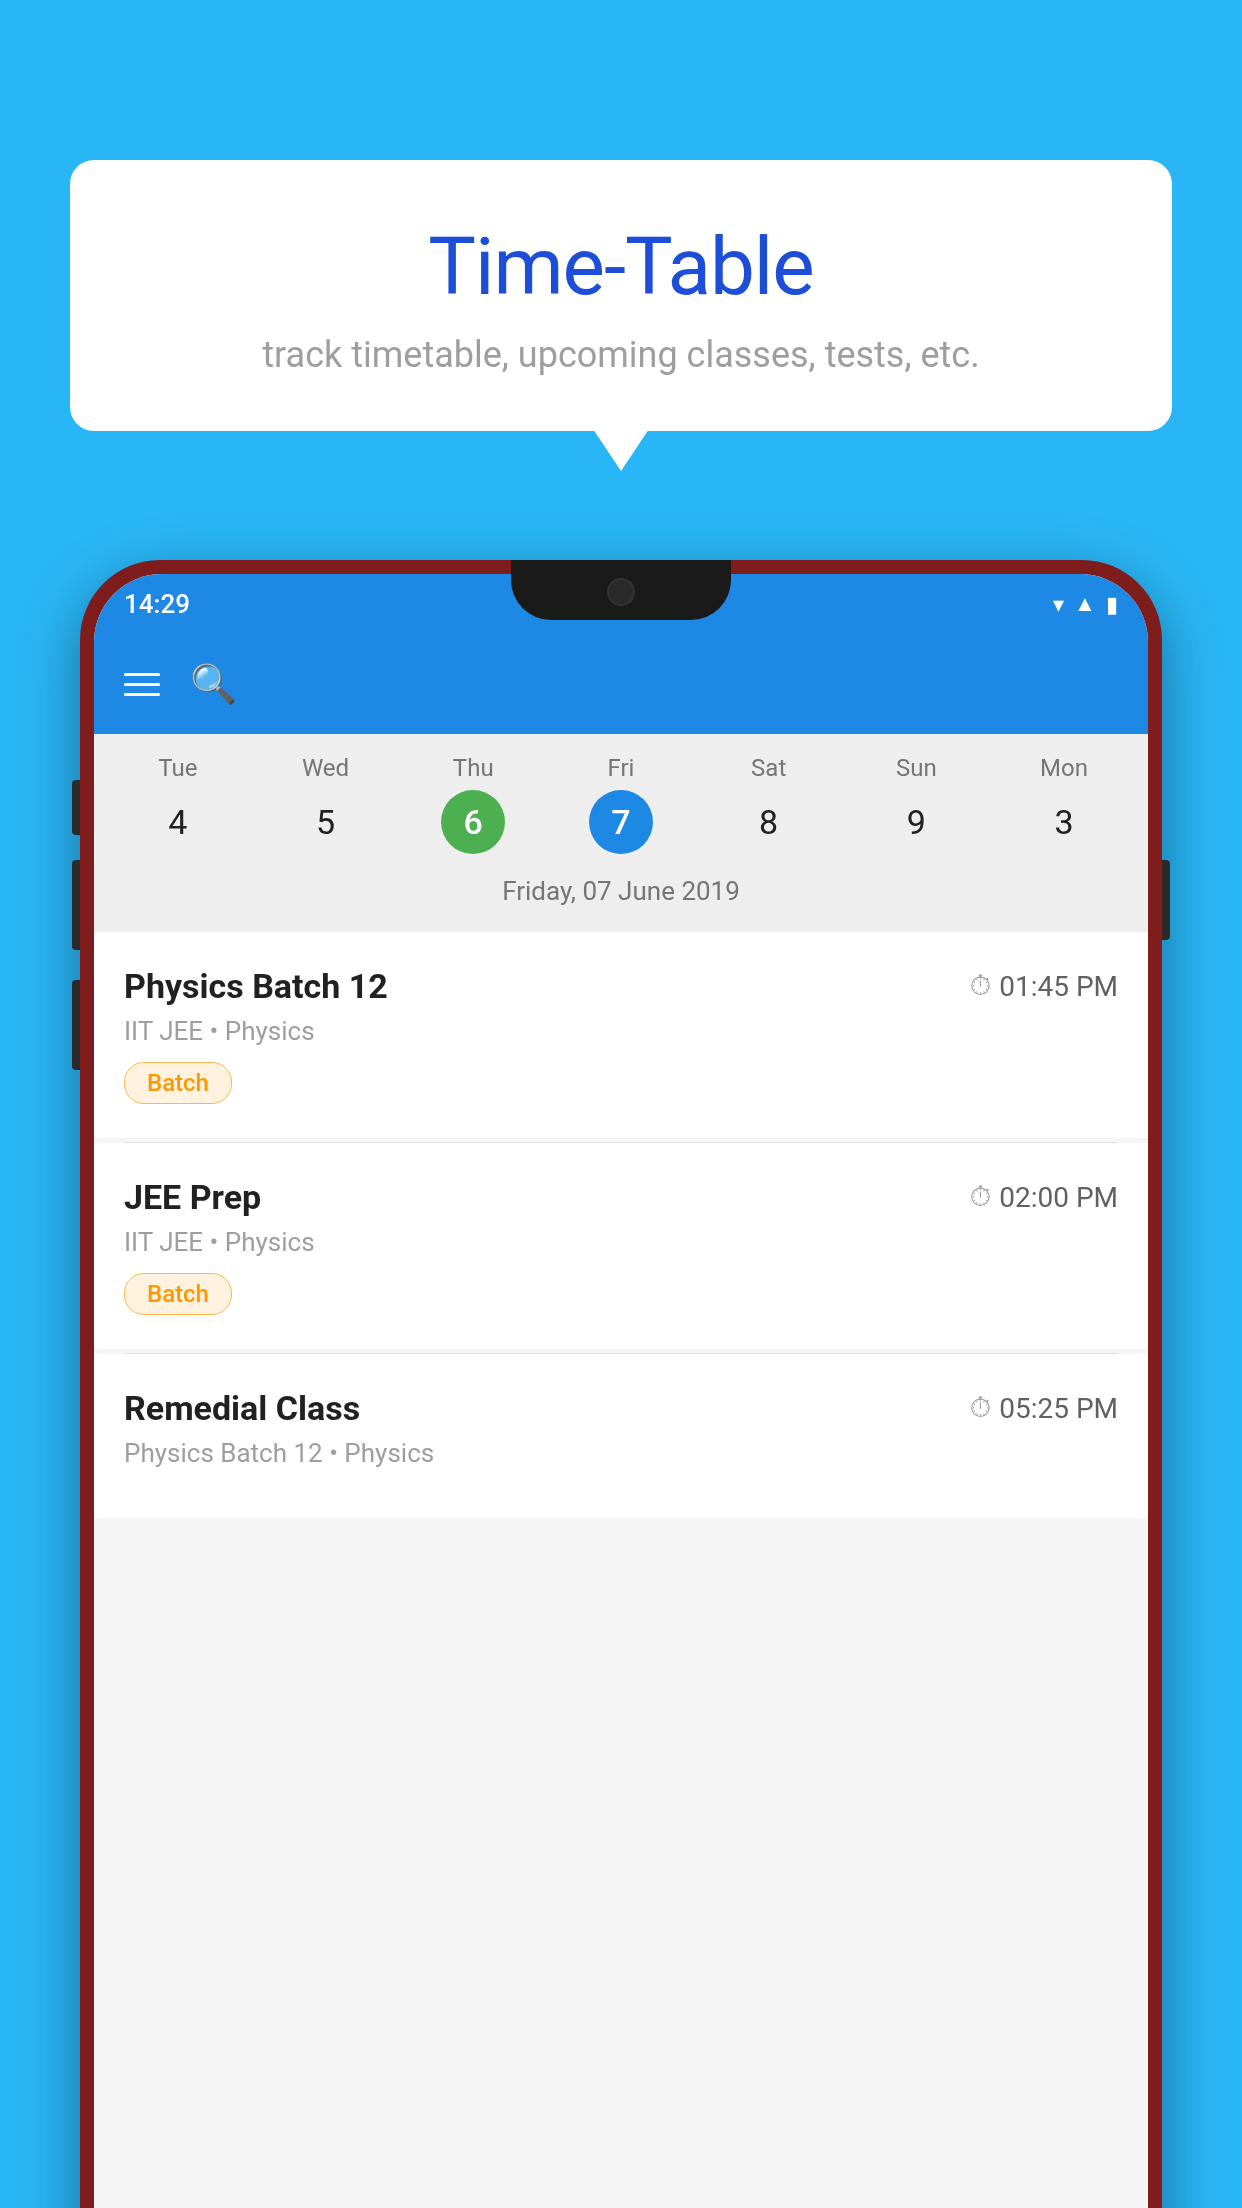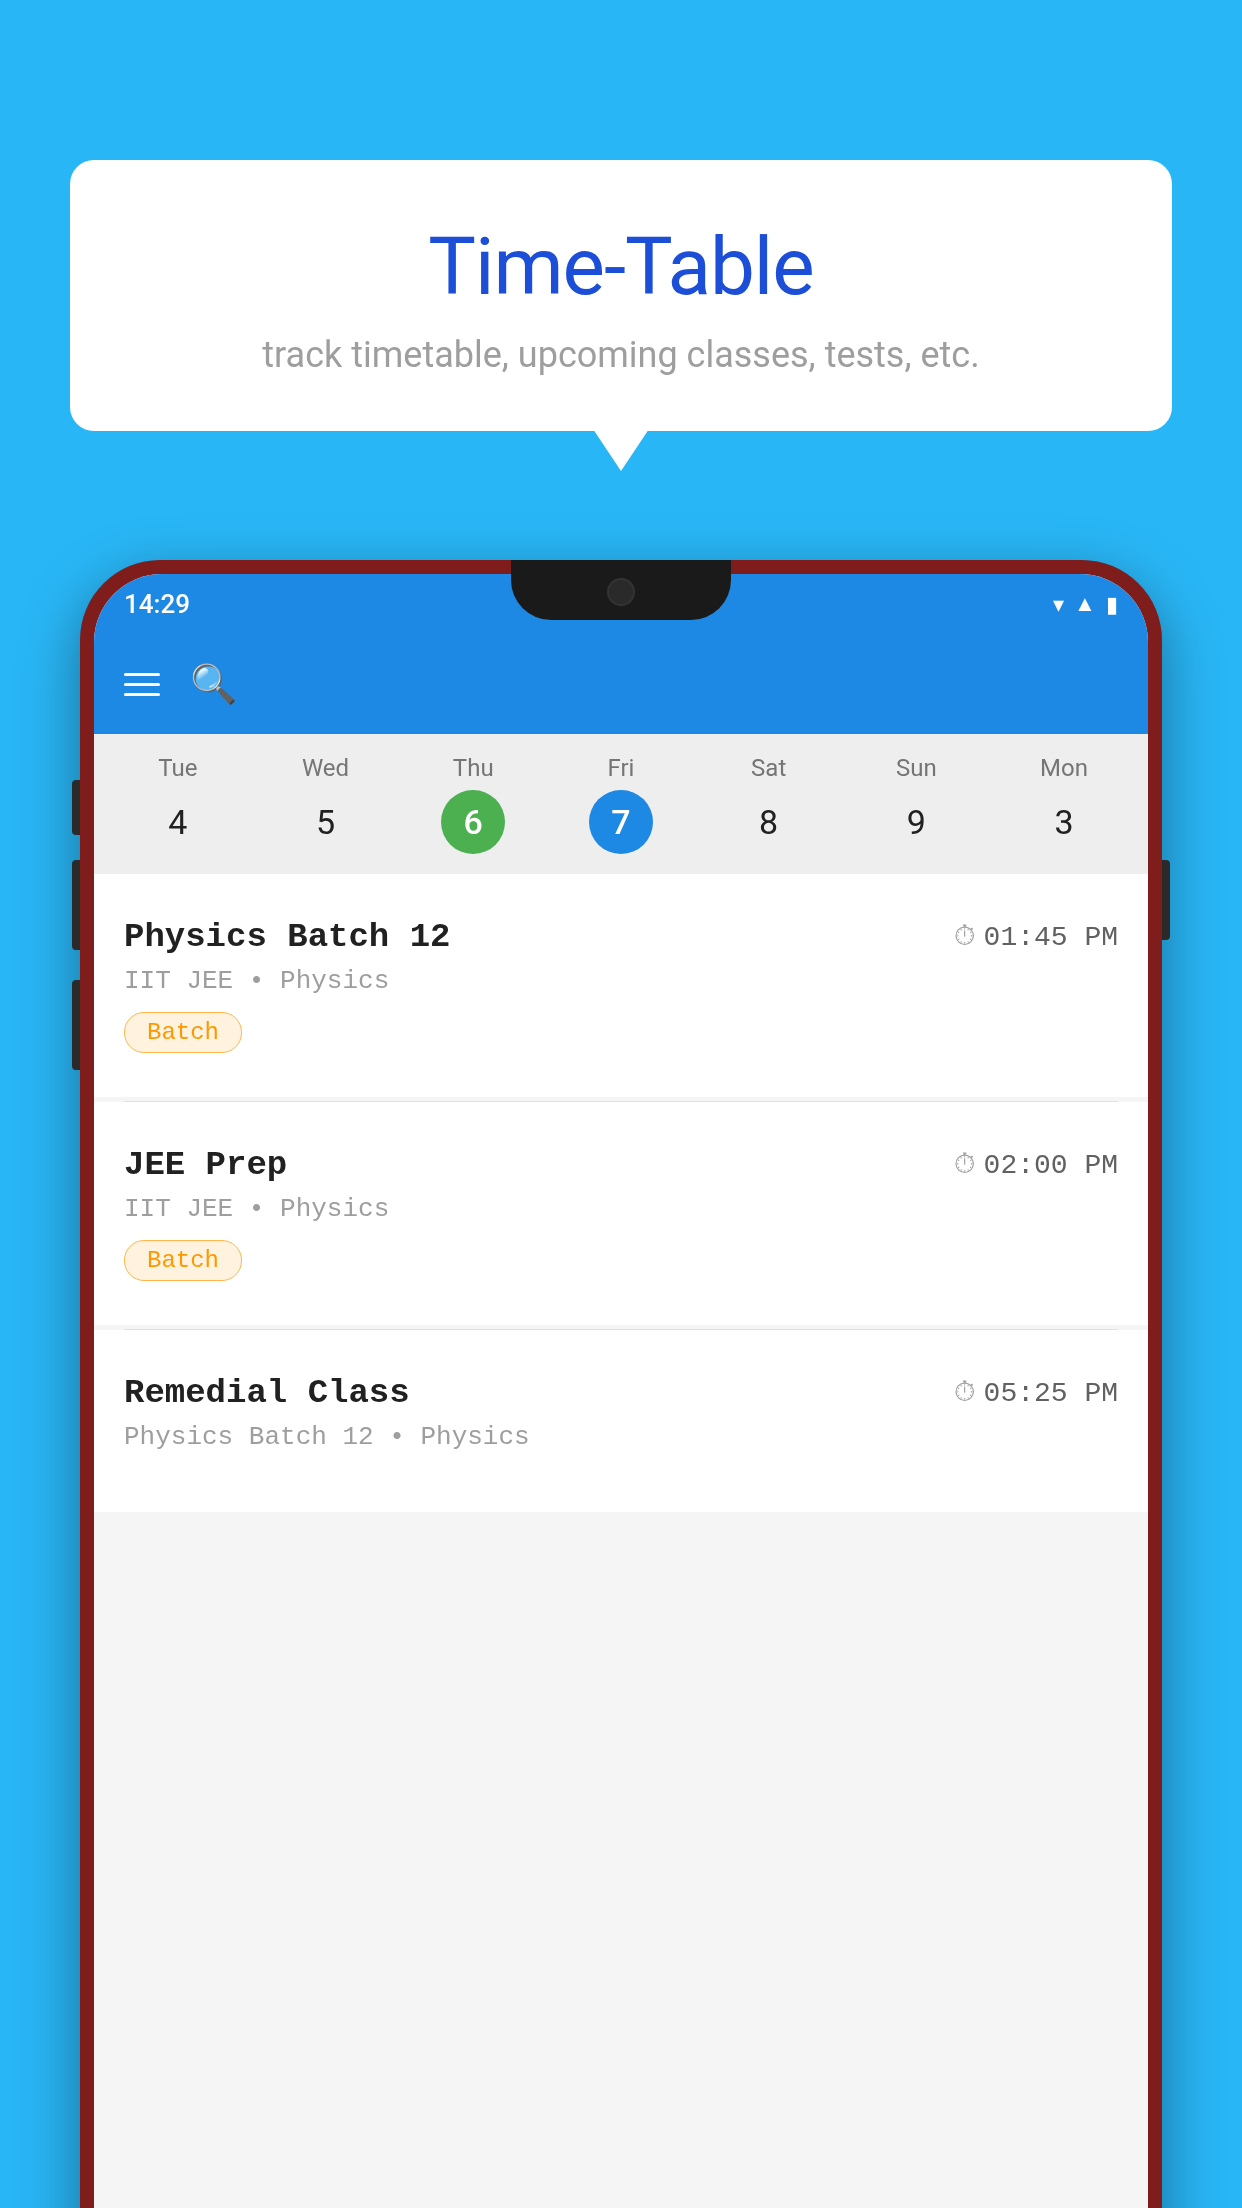--- a/index.html
+++ b/index.html
@@ -238,22 +238,21 @@
 
     
     .schedule-list {
       background: #F5F5F5;
       overflow-y: auto;
     }
 
     .schedule-item {
       background: white;
       margin-bottom: 4px;
-      padding: 44px 30px;
-      font-family: Liberation Mono, monospace;
+      padding: 34px 30px;
     }
 
     .item-header {
       display: flex;
       justify-content: space-between;
       align-items: center;
       margin-bottom: 10px;
     }
 
     .item-title {
@@ -406,20 +405,21 @@
             </div>
             <div class="day-col">
               <div class="day-name">Sun</div>
               <div class="day-num">9</div>
             </div>
             <div class="day-col">
               <div class="day-name">Mon</div>
               <div class="day-num">3</div>
             </div>
           </div>
+        <div class="selected-date-label">Friday, 07 June 2019</div>
       </div>
 
       <div class="schedule-list">
 
       <div class="schedule-item"><div class="item-header">
               <div class="item-title">Physics Batch 12</div>
               <div class="item-time">
                 <span class="clock-icon">⏱</span>
                 <span>01:45 PM</span>
               </div>

